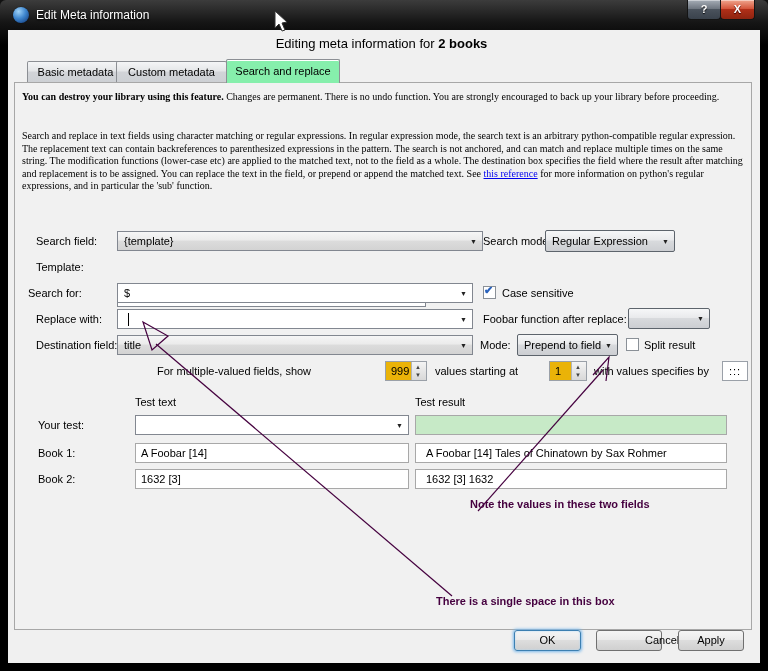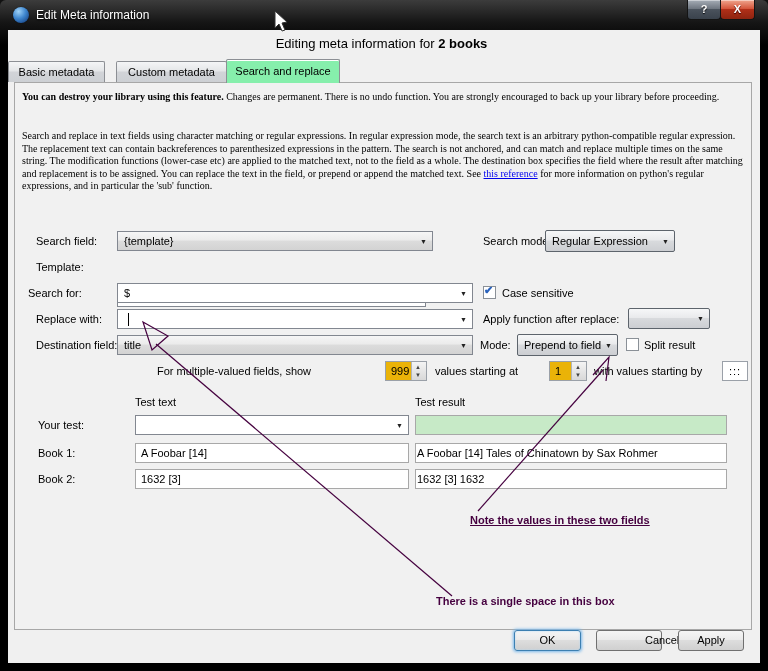--- a/index.html
+++ b/index.html
@@ -45,21 +45,21 @@
 
   .spin{height:20px;background:#eab308;border:1px solid #9aa0a8;box-sizing:border-box;font-size:11px;line-height:18px;padding-left:5px;}
   .spin-btns{position:absolute;right:0;top:0;width:14px;height:18px;border-left:1px solid #b0b4ba;background:linear-gradient(180deg,#f4f4f4,#d8d8d8);}
   .spin-btns span{position:absolute;left:3px;font-size:6px;color:#444;line-height:6px;}
   .sp-up{top:2px;} .sp-dn{bottom:2px;}
 
   .sepbox{height:20px;background:#fff;border:1px solid #9aa0a8;box-sizing:border-box;font-size:11px;line-height:18px;text-align:center;letter-spacing:1px;}
 
   
   .test-panel{left:30px;top:390px;width:710px;height:222px;border:1px solid #d2d2d2;background:#efefef;box-sizing:border-box;}
-  .tfield{height:20px;border:1px solid #a8a8a8;background:#fff;box-sizing:border-box;font-size:11px;line-height:18px;padding-left:1px;white-space:nowrap;overflow:hidden;font-family:"Liberation Sans",sans-serif;color:#000;}
+  .tfield{height:20px;border:1px solid #a8a8a8;background:#fff;box-sizing:border-box;font-size:11px;line-height:18px;padding-left:10px;white-space:nowrap;overflow:hidden;font-family:"Liberation Sans",sans-serif;color:#000;}
   .tgreen{background:#c7eac7;}
   input.tfield{padding-left:5px;margin:0;outline:none;}
 
   
   .btn{top:630px;height:21px;border:1px solid #707070;border-radius:3px;background:linear-gradient(180deg,#f5f5f5 0%,#ebebeb 45%,#dddddd 50%,#d0d0d0 100%);font-size:11px;font-family:"Liberation Sans",sans-serif;text-align:center;line-height:19px;box-sizing:border-box;cursor:default;}
   .btn-focus{border:1px solid #3c7fb1;box-shadow:0 0 3px 1px #7ab8eb, inset 0 0 2px #aed8f5;}
 
   svg.overlay{position:absolute;left:0;top:0;z-index:9;pointer-events:none;}
 </style>
 </head>
@@ -70,32 +70,32 @@
   <div class="abs title-icon"></div>
   <div class="abs title-text">Edit Meta information</div>
   <div class="abs tb-btn help-btn">?</div>
   <div class="abs tb-btn close-btn">X</div>
 </div>
 
 <div class="abs client"></div>
 
 <div class="abs dlg-header"><span>Editing meta information for </span><b>2 books</b></div>
 
-<div class="abs tab" style="left:8px;width:95px;">Basic metadata</div>
+<div class="abs tab" style="left:27px;width:95px;">Basic metadata</div>
 <div class="abs tab" style="left:116px;width:109px;">Custom metadata</div>
 <div class="abs tab active" style="left:226px;width:112px;">Search and replace</div>
 
 <div class="abs page-frame"></div>
 
 <div class="abs para" style="left:22px;top:91px;width:722px;z-index:4;"><b>You can destroy your library using this feature.</b><span> Changes are permanent. There is no undo function. You are strongly encouraged to back up your library before proceeding.</span></div>
 
 <div class="abs para" style="left:22px;top:130px;width:722px;z-index:4;"><span>Search and replace in text fields using character matching or regular expressions. In regular expression mode, the search text is an arbitrary python-compatible regular expression. The replacement text can contain backreferences to parenthesized expressions in the pattern. The search is not anchored, and can match and replace multiple times on the same string. The modification functions (lower-case etc) are applied to the matched text, not to the field as a whole. The destination box specifies the field where the result after matching and replacement is to be assigned. You can replace the text in the field, or prepend or append the matched text. See </span><span class="link">this reference</span><span> for more information on python's regular expressions, and in particular the 'sub' function.</span></div>
 
 <div class="abs lbl" style="left:36px;top:235px;z-index:4;">Search field:</div>
-<div class="abs combo combo-gray" style="left:117px;top:231px;width:316px;z-index:4;">
+<div class="abs combo combo-gray" style="left:117px;top:231px;width:366px;z-index:4;">
   <span>{template}</span>
   <span class="dd">▼</span>
 </div>
 <div class="abs lbl" style="left:483px;top:235px;z-index:4;">Search mode:</div>
 <div class="abs combo combo-btn" style="left:545px;top:230px;width:130px;height:22px;line-height:20px;z-index:4;">
   <span>Regular Expression</span>
   <span class="dd" style="top:7px;">▼</span>
 </div>
 
 <div class="abs lbl" style="left:36px;top:261px;z-index:4;">Template:</div>
@@ -112,21 +112,21 @@
 <div class="abs checkbox" style="left:483px;top:286px;z-index:4;">
   <span class="chk">✔</span>
 </div>
 <div class="abs lbl" style="left:502px;top:287px;z-index:4;">Case sensitive</div>
 
 <div class="abs lbl" style="left:36px;top:313px;z-index:4;">Replace with:</div>
 <div class="abs combo combo-white" style="left:117px;top:309px;width:356px;z-index:4;">
   <span class="caret"></span>
   <span class="dd">▼</span>
 </div>
-<div class="abs lbl" style="left:483px;top:313px;z-index:4;">Apply function after replace:</div>
+<div class="abs lbl" style="left:483px;top:313px;z-index:4;">Foobar function after replace:</div>
 <div class="abs combo combo-btn" style="left:628px;top:308px;width:82px;height:21px;z-index:4;">
   <span></span>
   <span class="dd">▼</span>
 </div>
 
 <div class="abs lbl" style="left:36px;top:339px;z-index:4;">Destination field:</div>
 <div class="abs combo combo-gray" style="left:117px;top:335px;width:356px;z-index:4;">
   <span>title</span>
   <span class="dd">▼</span>
 </div>
@@ -147,21 +147,21 @@
     </span>
 </div>
 <div class="abs lbl" style="left:435px;top:365px;z-index:4;">values starting at</div>
 <div class="abs spin" style="left:549px;top:361px;width:38px;z-index:4;">
   <span>1</span>
   <span class="spin-btns">
       <span class="sp-up">▲</span>
       <span class="sp-dn">▼</span>
     </span>
 </div>
-<div class="abs lbl" style="left:594px;top:365px;z-index:4;">with values starting by</div>
+<div class="abs lbl" style="left:594px;top:365px;z-index:4;">with values specifies by</div>
 <div class="abs sepbox" style="left:722px;top:361px;width:26px;z-index:4;">:::</div>
 
 <div class="abs test-panel"></div>
 <div class="abs lbl" style="left:135px;top:396px;z-index:4;">Test text</div>
 <div class="abs lbl" style="left:415px;top:396px;z-index:4;">Test result</div>
 
 <div class="abs lbl" style="left:38px;top:419px;z-index:4;">Your test:</div>
 <div class="abs combo combo-white" style="left:135px;top:415px;width:274px;z-index:4;">
   <span></span>
   <span class="dd">▼</span>
@@ -169,21 +169,21 @@
 <div class="abs tfield tgreen" style="left:415px;top:415px;width:312px;z-index:4;"></div>
 
 <div class="abs lbl" style="left:38px;top:447px;z-index:4;">Book 1:</div>
 <input class="abs tfield" style="left: 135px; top: 443px; width: 274px; z-index: 4;" value="A Foobar [14]">
 <div class="abs tfield" style="left:415px;top:443px;width:312px;z-index:4;">A Foobar [14] Tales of Chinatown by Sax Rohmer</div>
 
 <div class="abs lbl" style="left:38px;top:473px;z-index:4;">Book 2:</div>
 <input class="abs tfield" style="left: 135px; top: 469px; width: 274px; z-index: 4;" value="1632 [3]">
 <div class="abs tfield" style="left:415px;top:469px;width:312px;z-index:4;">1632 [3] 1632</div>
 
-<div class="abs ann" style="left:470px;top:514px;z-index:8;text-decoration:underline;">Note the values in these two fields</div>
+<div class="abs ann" style="left:470px;top:498px;z-index:8;">Note the values in these two fields</div>
 <div class="abs ann" style="left:436px;top:595px;z-index:8;">There is a single space in this box</div>
 
 <svg class="overlay" width="768" height="671">
   <g stroke="#45003f" stroke-width="1.2" fill="none">
     <line x1="452" y1="596" x2="156" y2="344"></line>
     <polygon points="143,322 168,336 152,350"></polygon>
     <line x1="478" y1="511" x2="603" y2="370"></line>
     <polyline points="593,375 609,357 606,381"></polyline>
   </g>
 </svg>

